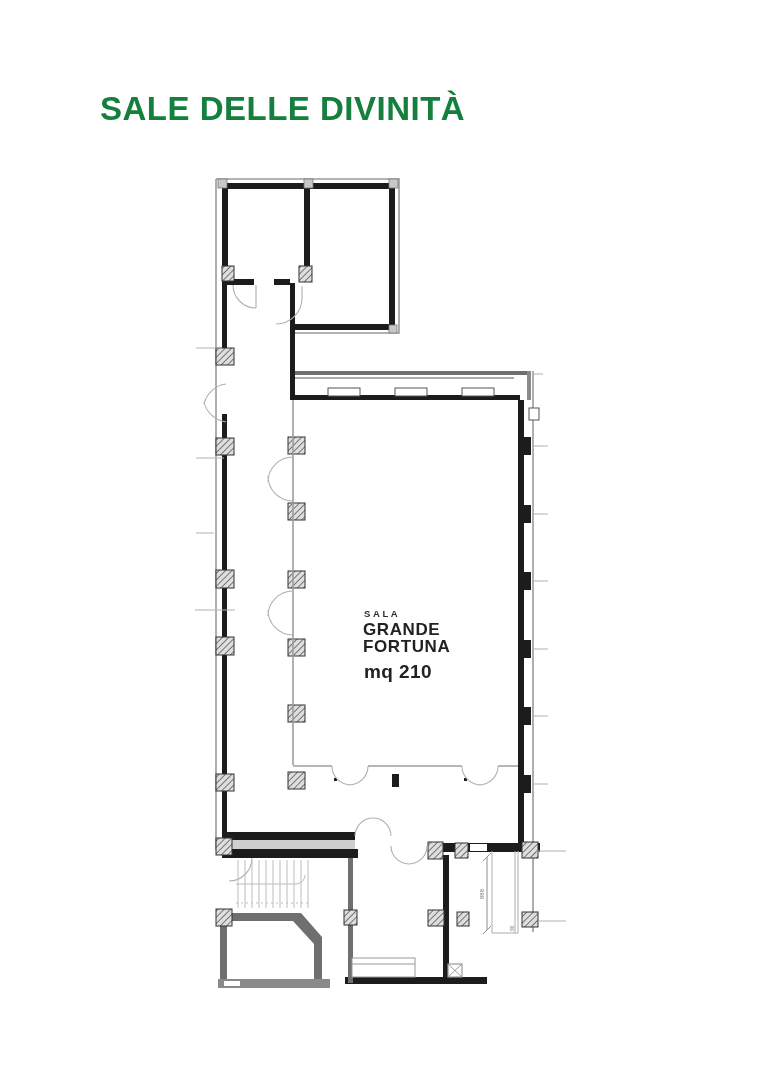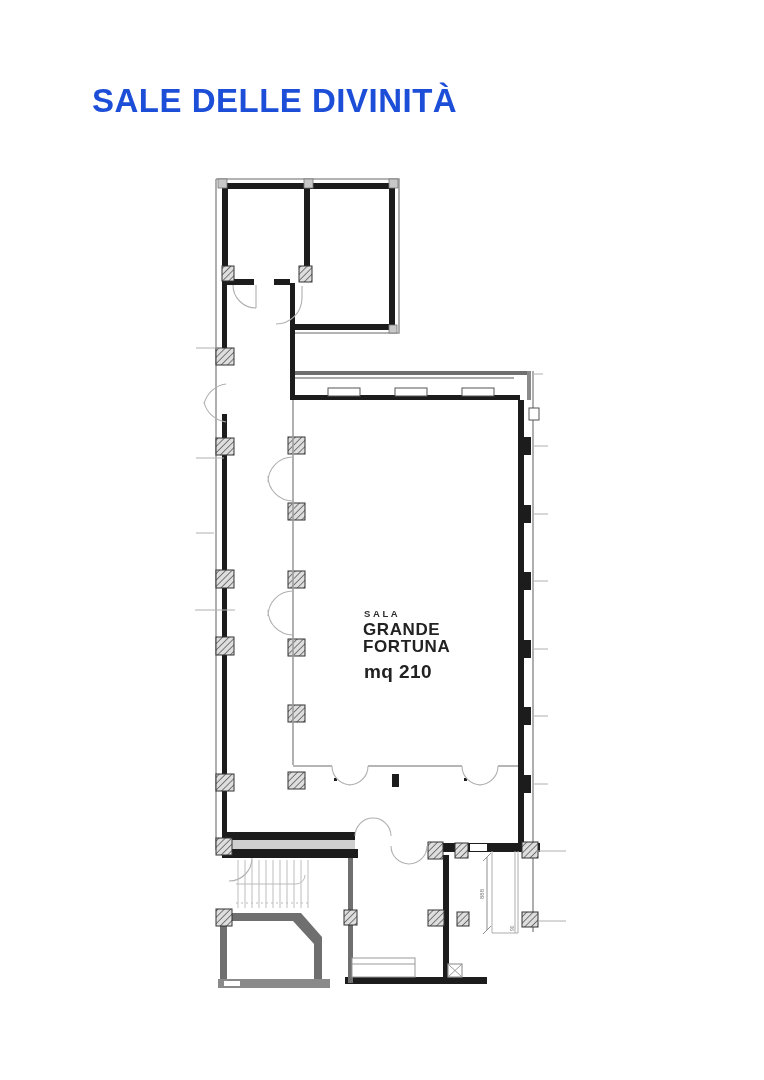--- a/index.html
+++ b/index.html
@@ -1,21 +1,21 @@
 <!DOCTYPE html>
 <html><head>
 <meta charset="utf-8">
 <style>
   html,body{margin:0;padding:0;background:#ffffff;}
   body{width:764px;height:1080px;position:relative;overflow:hidden;
        font-family:"Liberation Sans", sans-serif;}
   .canvas{position:absolute;inset:0;background:#ffffff;}
   h1.title{
-    position:absolute;left:84px;top:74px;margin:8px;
-    font-size:33px;font-weight:800;letter-spacing:.5px;color:#1d4ed8;
+    position:absolute;left:84px;top:74px;margin:16px;
+    font-size:33px;font-weight:800;letter-spacing:.5px;color:#15803d;
     font-family:"Liberation Sans", sans-serif;white-space:nowrap;text-align:center;
   }
   svg.plan{position:absolute;left:0;top:0;}
   
   .outline path, .outline line{stroke:#9b9b9b;stroke-width:1.6;fill:none;}
   .graywall rect, .graywall polygon{stroke:none;}
   .hallEdge path{stroke:#9d9d9d;stroke-width:1.6;fill:none;}
   .doors path{fill:none;stroke-width:1.1;}
   .stairs line{stroke:#bdbdbd;stroke-width:1;}
   .stairs path{stroke:#bdbdbd;stroke-width:1;fill:none;}

